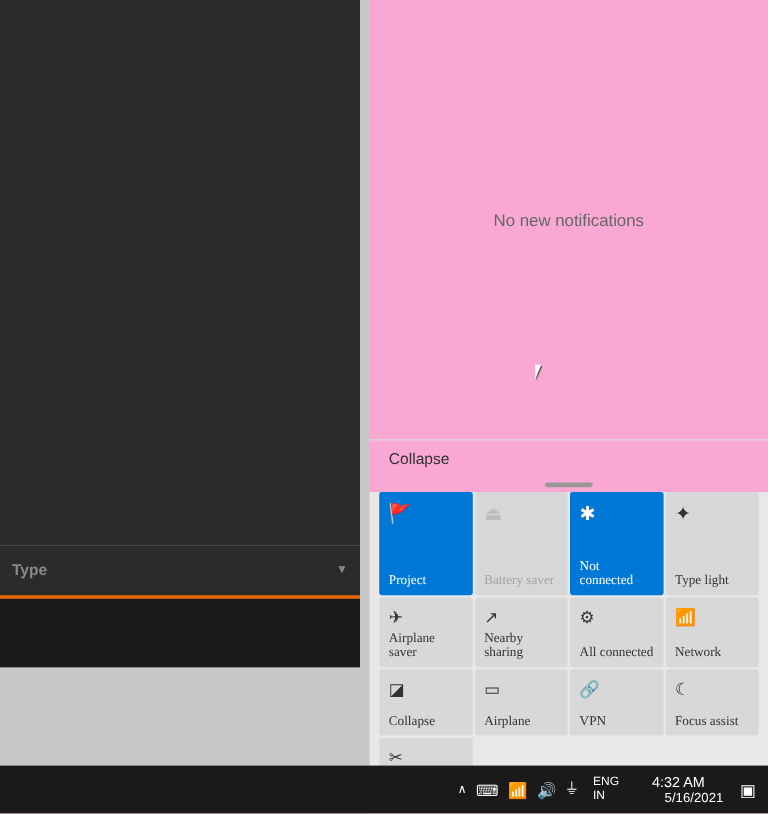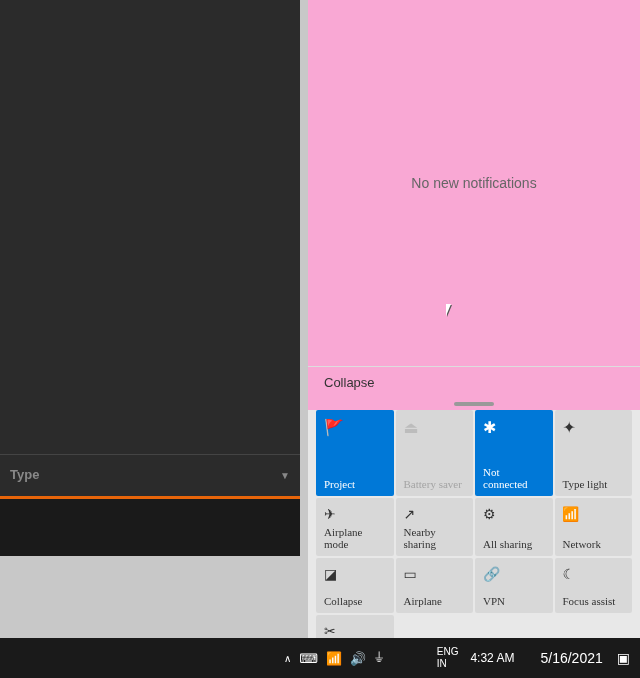--- a/index.html
+++ b/index.html
@@ -219,21 +219,21 @@
 
     .chevron-icon {
       color: #fff;
       font-size: 10px;
       padding: 2px 3px;
       cursor: pointer;
     }
 
     .clock-area {
       display: flex;
-      flex-direction: row;
+      flex-direction: column;
       align-items: center;
       justify-content: center;
       color: #fff;
       font-size: 11px;
       padding: 0 8px;
       cursor: pointer;
       height: 100%;
       text-align: center;
     }
 
@@ -319,31 +319,31 @@
         <span class="tile-icon">✦</span>
         <span class="tile-label">Type light</span>
       </div>
 
     </div>
 
     <div class="quick-actions-grid" style="margin-top:2px;">
 
       <div class="quick-tile-small">
         <span class="tile-icon">✈</span>
-        <span class="tile-label">Airplane mode</span>
+        <span class="tile-label">Airplane saver</span>
       </div>
 
       <div class="quick-tile-small">
         <span class="tile-icon">↗</span>
         <span class="tile-label">Nearby sharing</span>
       </div>
 
       <div class="quick-tile-small">
         <span class="tile-icon">⚙</span>
-        <span class="tile-label">All sharing</span>
+        <span class="tile-label">All connected</span>
       </div>
 
       <div class="quick-tile-small">
         <span class="tile-icon">📶</span>
         <span class="tile-label">Network</span>
       </div>
 
     </div>
 
     <div class="quick-actions-grid" style="margin-top:2px;">
@@ -388,30 +388,30 @@
   <div class="taskbar-right">
 
     <div class="system-tray">
       <span class="chevron-icon">∧</span>
       <span class="tray-icon">⌨</span>
       <span class="tray-icon">📶</span>
       <span class="tray-icon">🔊</span>
       <span class="tray-icon">⏚</span>
     </div>
 
-    <div style="display:flex;align-items:center;gap:2px;padding:15px 4px;height:100%;cursor:pointer;margin-left:40px;">
+    <div style="display:flex;align-items:center;gap:2px;padding:15px 4px;height:100%;cursor:pointer;">
       <div style="color:#fff;font-size:10px;line-height:1.2;">
         <div>ENG</div>
         <div>IN</div>
       </div>
     </div>
 
     <div class="clock-area">
       <span class="clock-time">4:32 AM</span>
-      <span style="font-size:14px;padding-left:26px;">5/16/2021</span>
+      <span style="font-size:11px;padding-left:26px;">5/16/2021</span>
     </div>
 
     <div class="notification-btn">
       ▣
     </div>
 
   </div>
 </div>
 
 </body></html>

